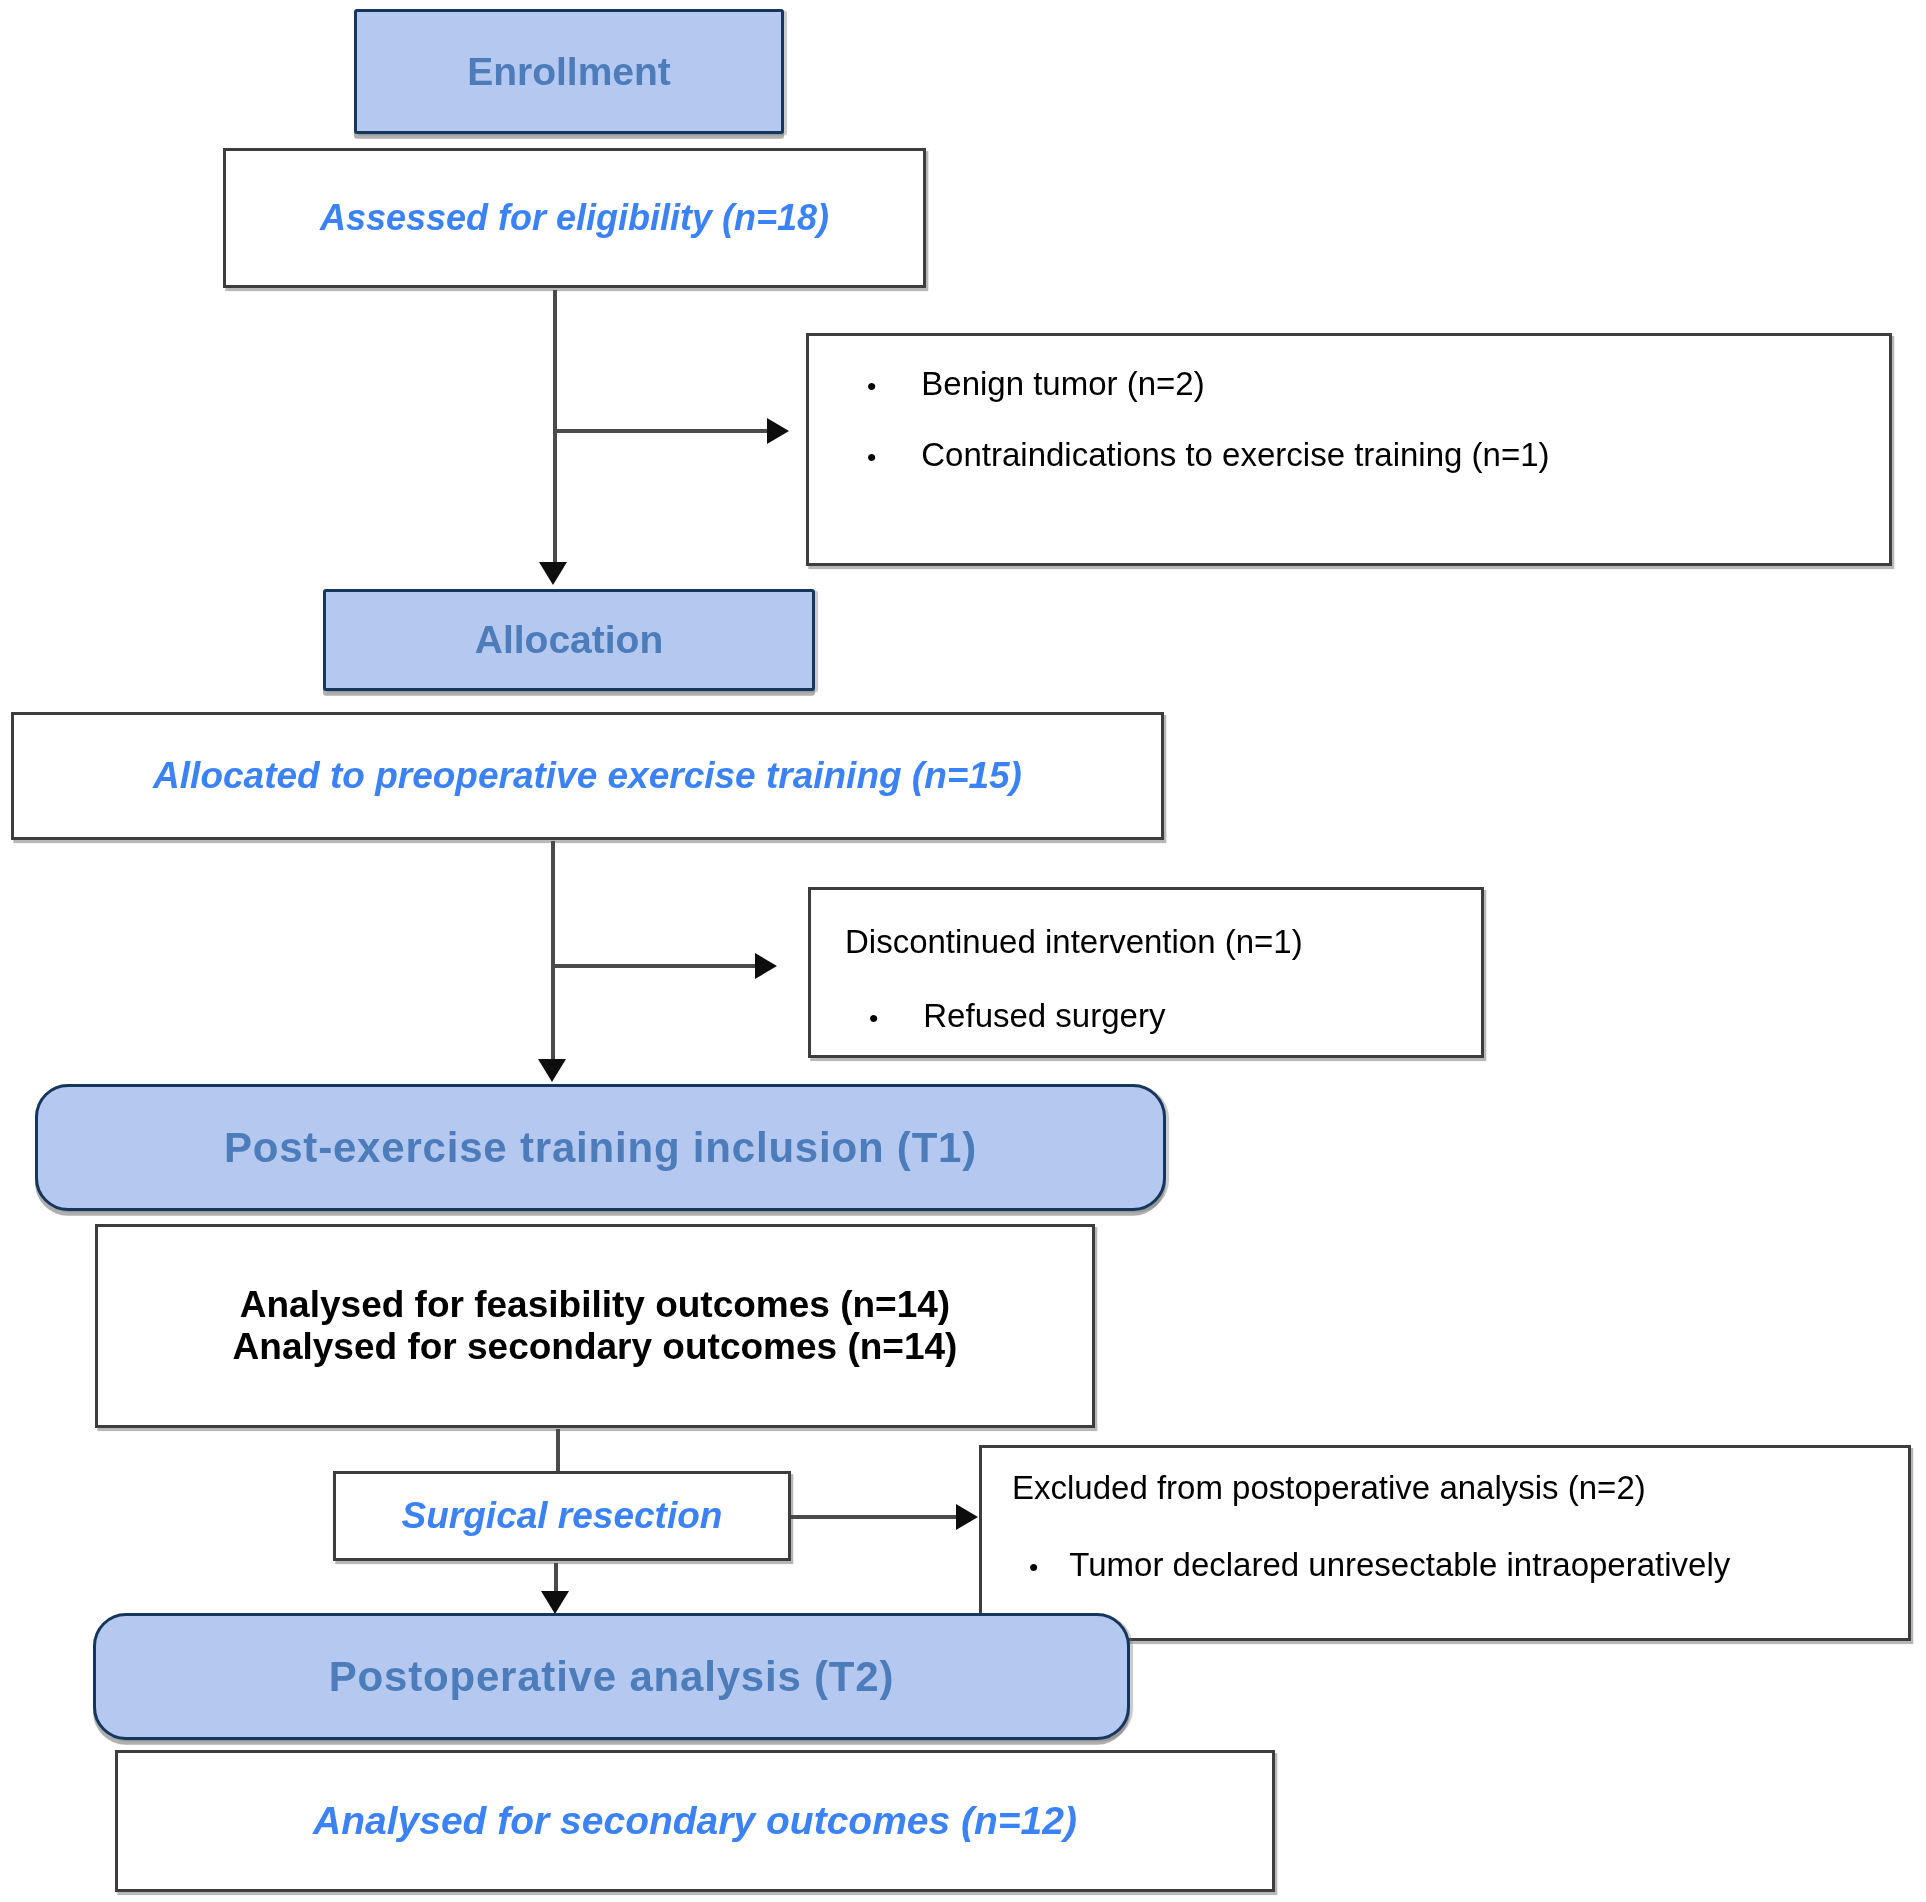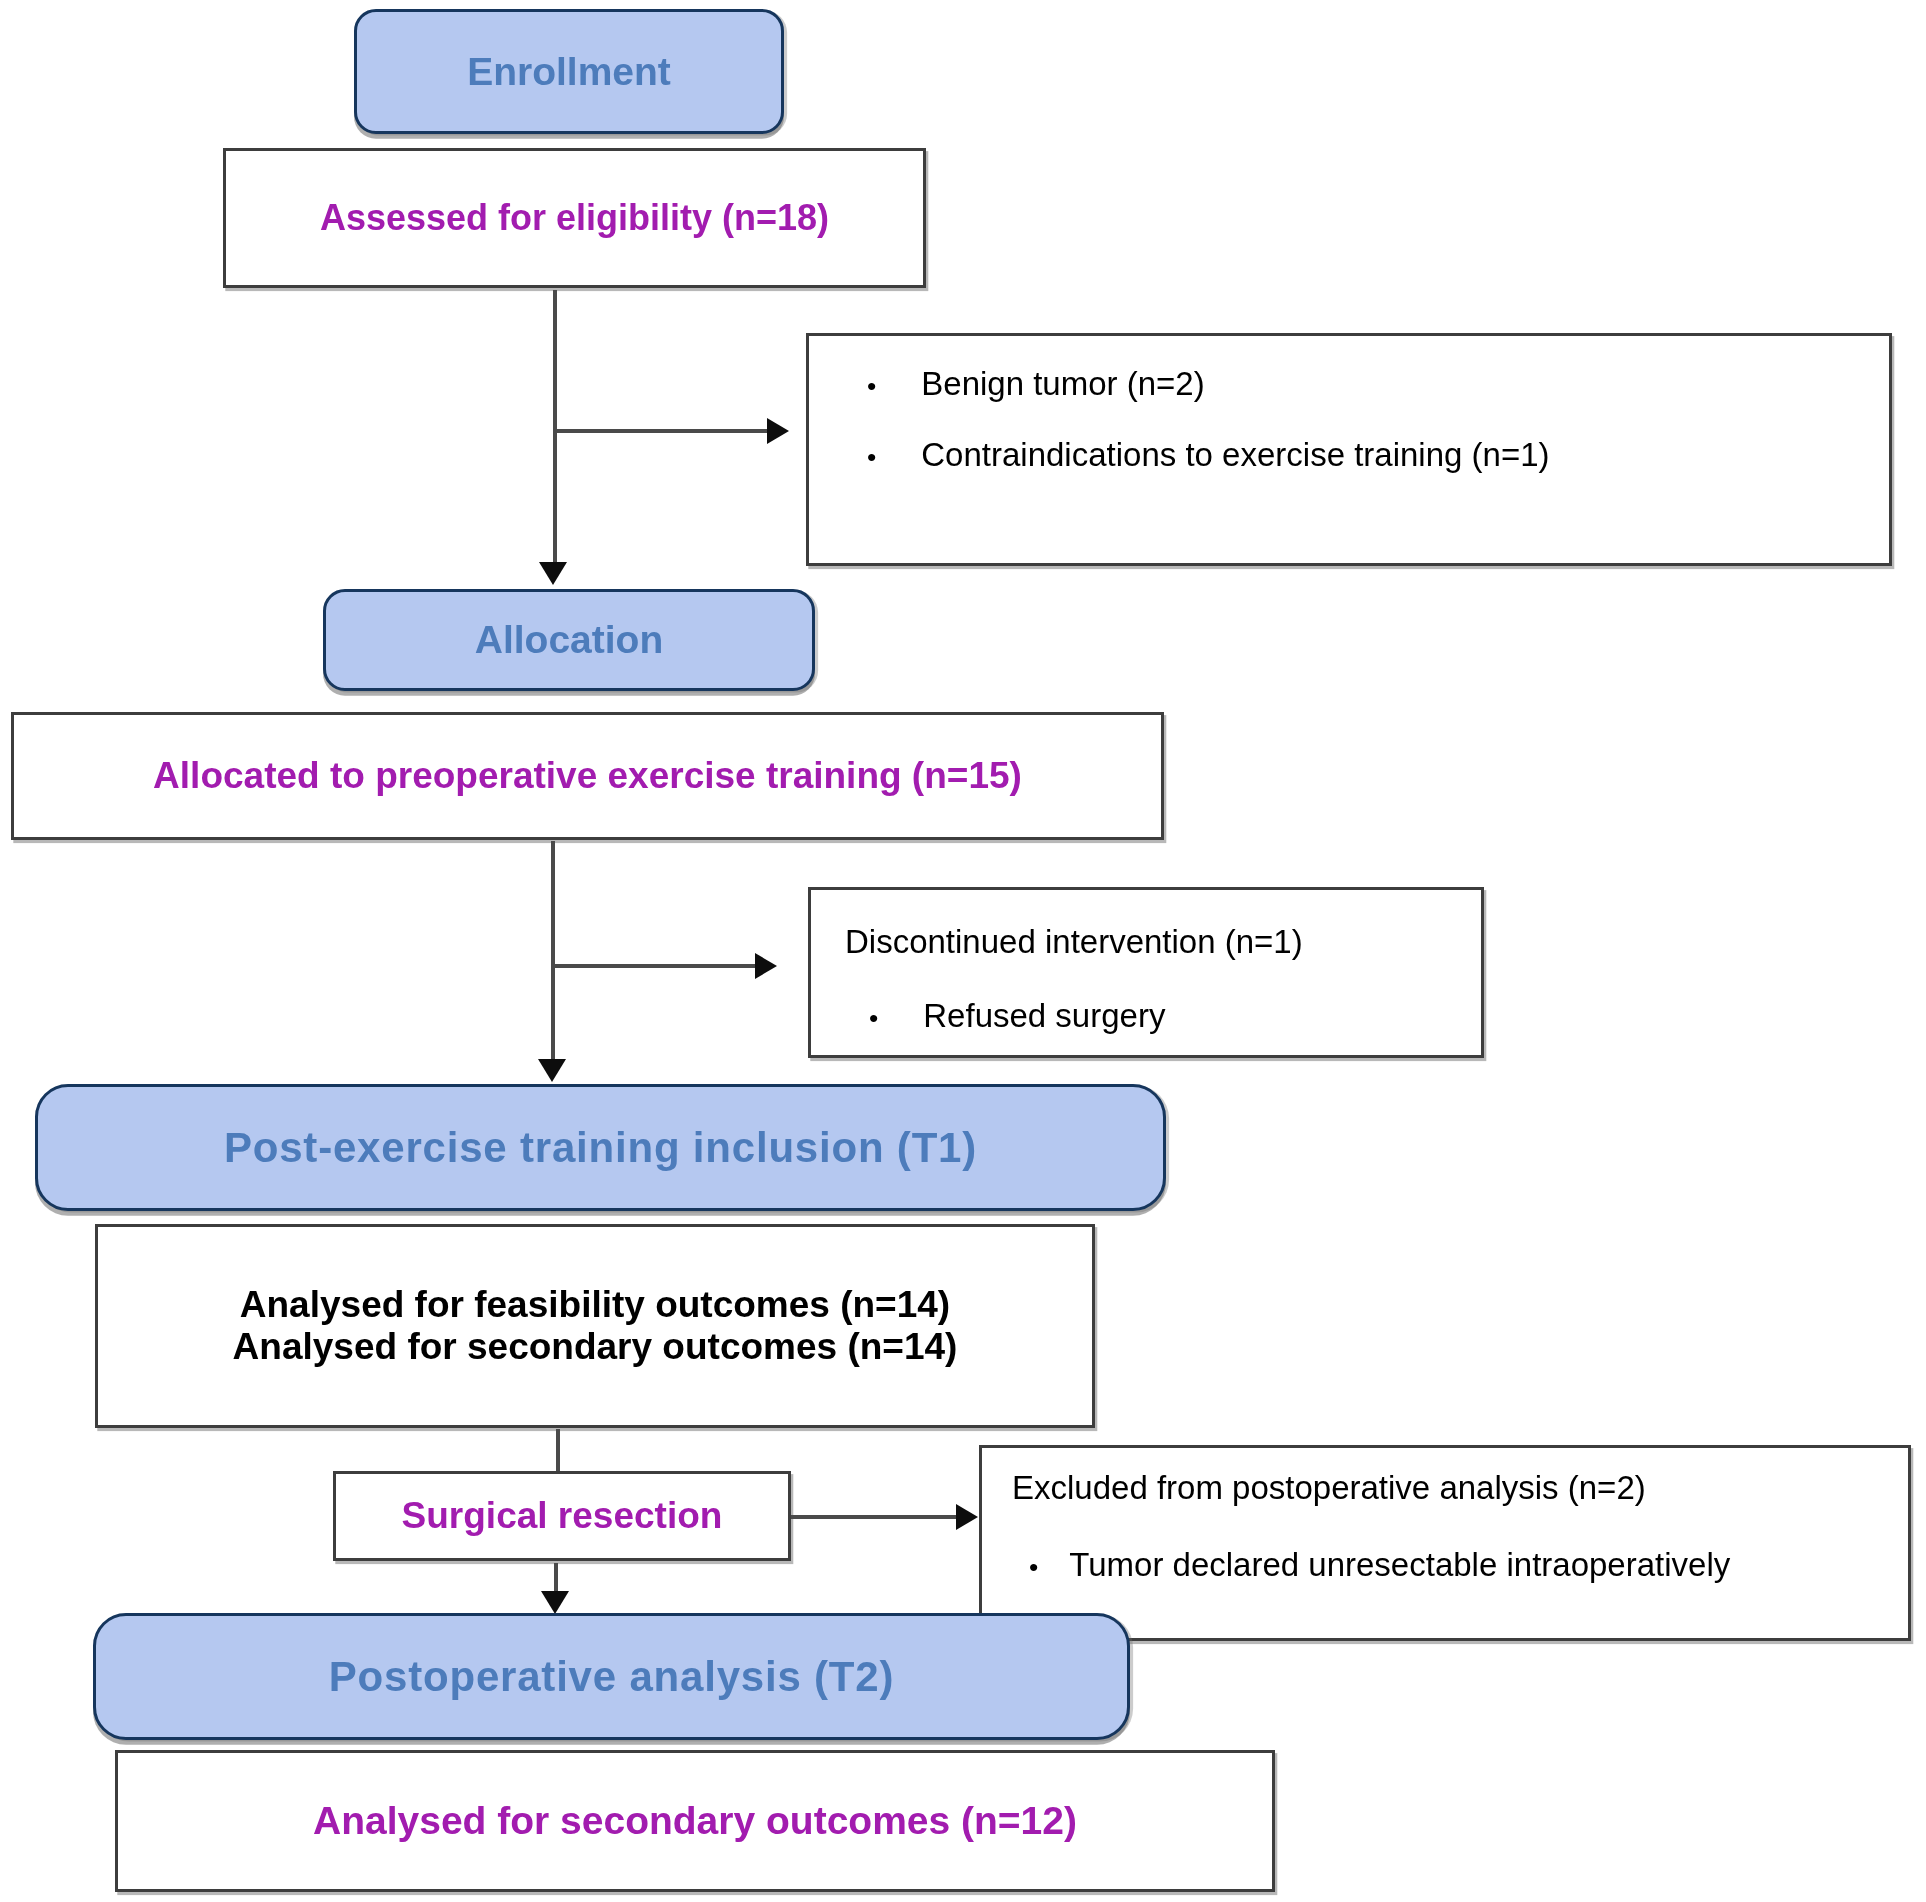--- a/index.html
+++ b/index.html
@@ -8,31 +8,31 @@
 
   
   .stage{
     position:absolute;
     background:#b5c8f0;
     border:3.1px solid #16365d;
     box-shadow:0 4.7px 0 rgba(110,110,110,.55), 3.1px 1.6px 0 rgba(110,110,110,.35);
     display:flex;align-items:center;justify-content:center;
     color:#4d7cbb;font-weight:bold;text-align:center;
   }
-  .stage.small{border-radius:22px;font-size:39px;}
+  .stage.small{border-radius:3px;font-size:39px;}
   .stage.large{border-radius:33px;font-size:42px;letter-spacing:0.8px;}
 
   
   .wbox{
     position:absolute;background:#ffffff;border:3.1px solid #3d3d3d;
     box-shadow:2.3px 3.1px 0 rgba(125,125,125,.55);
     box-sizing:border-box;
   }
   .wbox.center{display:flex;align-items:center;justify-content:center;
-    font-weight:bold;color:#a21caf;text-align:center;}
+    font-weight:bold;color:#3b82f6;text-align:center;font-style:italic;}
 
   .side-title{padding:18.7px 15.6px 0 34px;font-size:33px;color:#000;line-height:1.25;}
   .bullet-row{display:flex;align-items:baseline;padding-left:58px;}
   .bullet-dot{font-size:26.5px;color:#000;line-height:1;}
   .bullet-text{font-size:33px;color:#000;margin-left:45px;line-height:1.2;}
 
   .two-line{display:flex;flex-direction:column;justify-content:center;align-items:center;
     font-weight:bold;color:#000000;text-align:center;}
 
   

